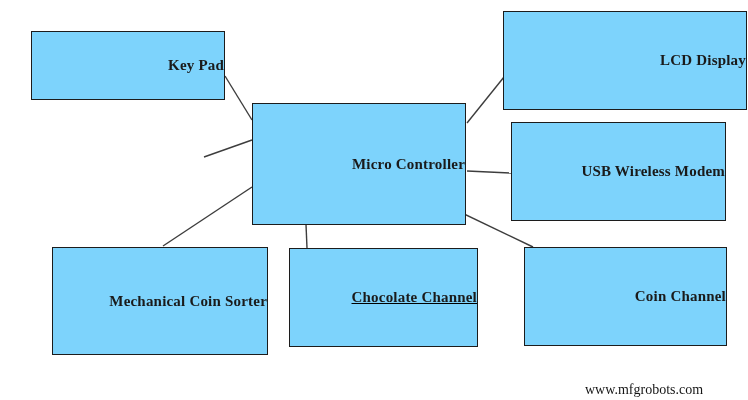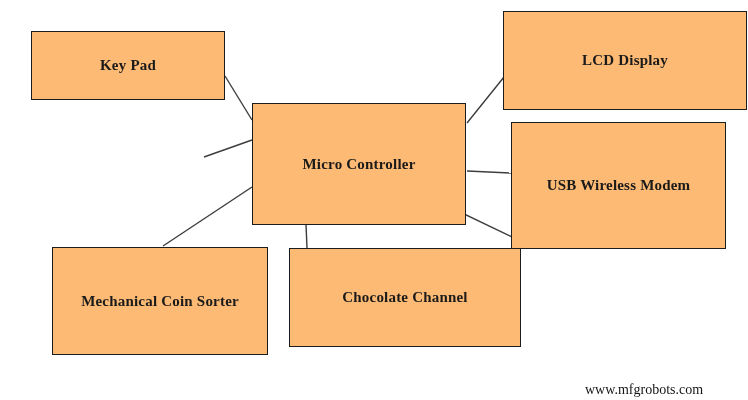--- a/index.html
+++ b/index.html
@@ -19,24 +19,24 @@
     position: absolute;
     left: 0;
     top: 0;
     width: 748px;
     height: 400px;
   }
   .node {
     position: absolute;
     box-sizing: border-box;
     border: 1.5px solid #1c1c1c;
-    background: #fdba74;
+    background: #7dd3fc;
     display: flex;
     align-items: center;
-    justify-content: center;
+    justify-content: flex-end;
     text-align: center;
   }
   .node span {
     font-weight: bold;
     font-size: 15px;
     color: #1a1a1a;
     letter-spacing: 0.2px;
   }
   .watermark-brand {
     position: absolute;
@@ -74,22 +74,25 @@
   <div class="watermark-site" style="color: rgb(21, 21, 21);">www.mfgrobots.com</div>
 <div class="node" style="left: 31px; top: 31px; width: 194px; height: 69px; border-color: rgb(28, 28, 28);">
       <span>Key Pad</span>
     </div>
     <div class="node" style="left: 252px; top: 103px; width: 214px; height: 122px; border-color: rgb(28, 28, 28);">
       <span>Micro Controller</span>
     </div>
     <div class="node" style="left: 503px; top: 11px; width: 244px; height: 99px; border-color: rgb(28, 28, 28);">
       <span>LCD Display</span>
     </div>
-    <div class="node" style="left: 511px; top: 122px; width: 215px; height: 127px; border-color: rgb(28, 28, 28);">
+    <div class="node" style="left: 511px; top: 122px; width: 215px; height: 99px; border-color: rgb(28, 28, 28);">
       <span>USB Wireless Modem</span>
     </div>
     <div class="node" style="left: 52px; top: 247px; width: 216px; height: 108px; border-color: rgb(28, 28, 28);">
       <span>Mechanical Coin Sorter</span>
     </div>
-    <div class="node" style="left: 289px; top: 248px; width: 232px; height: 99px; border-color: rgb(28, 28, 28);">
+    <div class="node" style="left: 289px; top: 248px; width: 189px; height: 99px; border-color: rgb(28, 28, 28); text-decoration: underline;">
       <span>Chocolate Channel</span>
+    </div>
+    <div class="node" style="left: 524px; top: 247px; width: 203px; height: 99px; border-color: rgb(28, 28, 28);">
+      <span>Coin Channel</span>
     </div>
   </div>
 
 </body></html>

